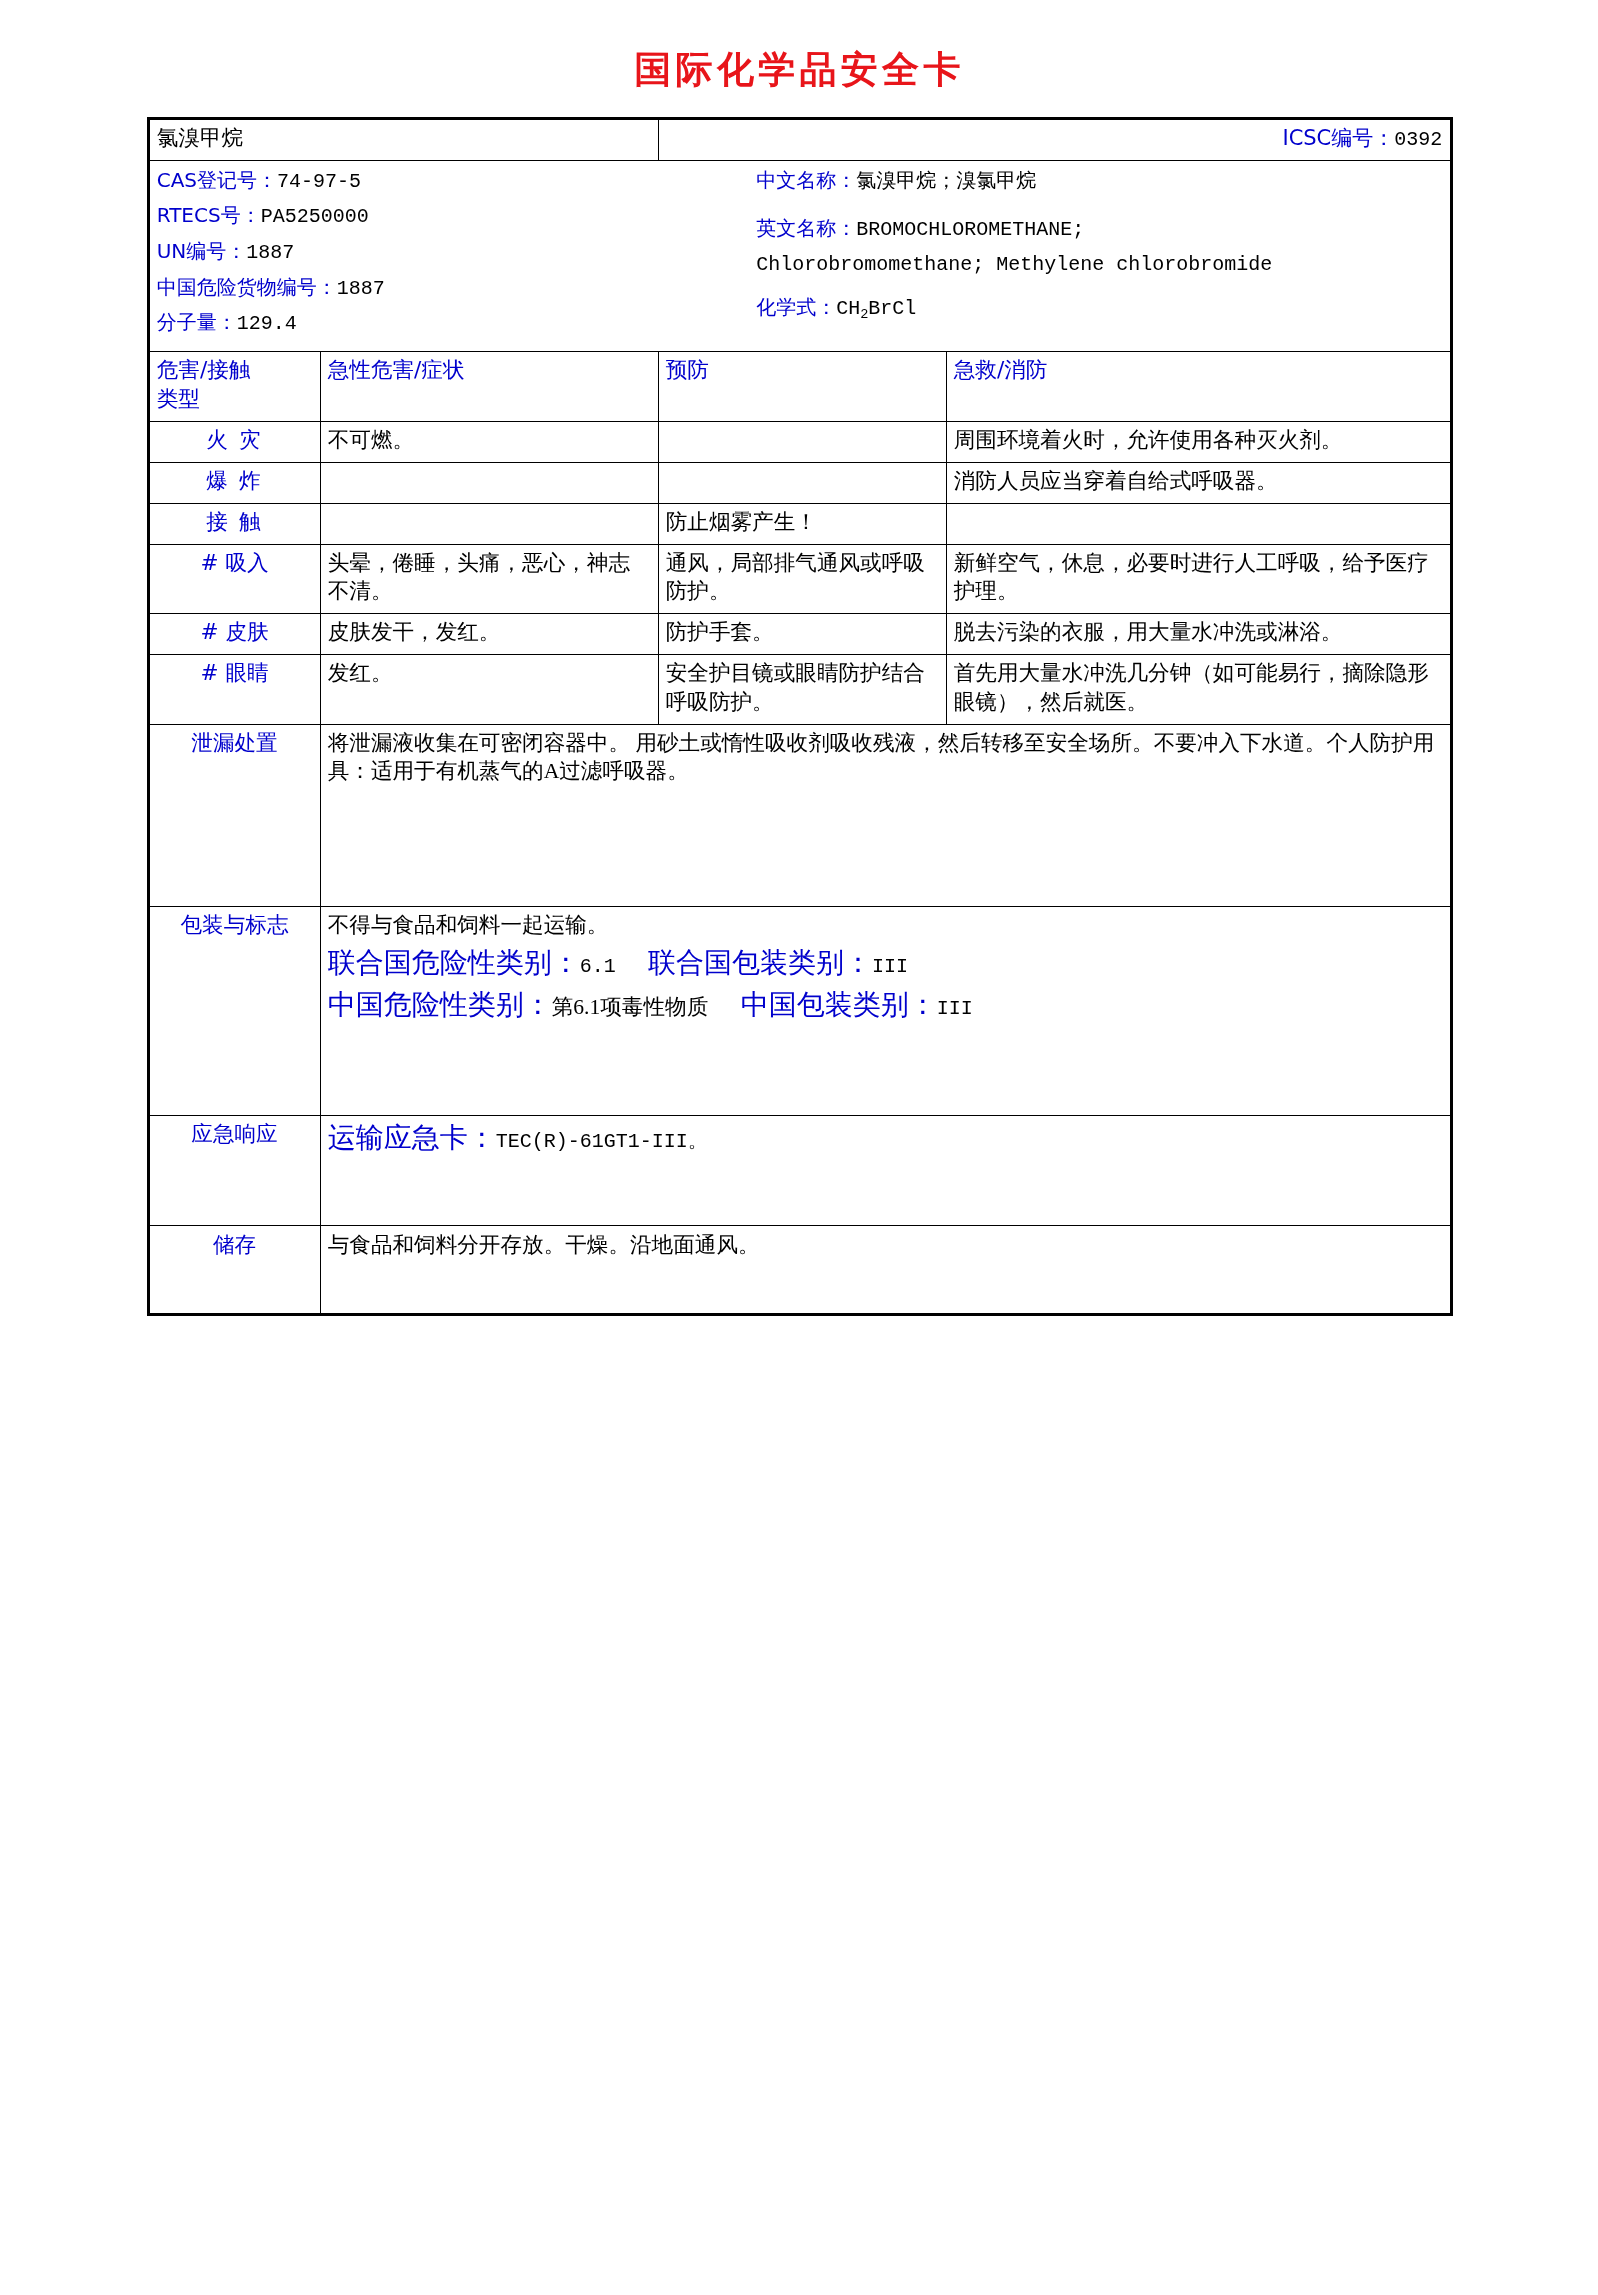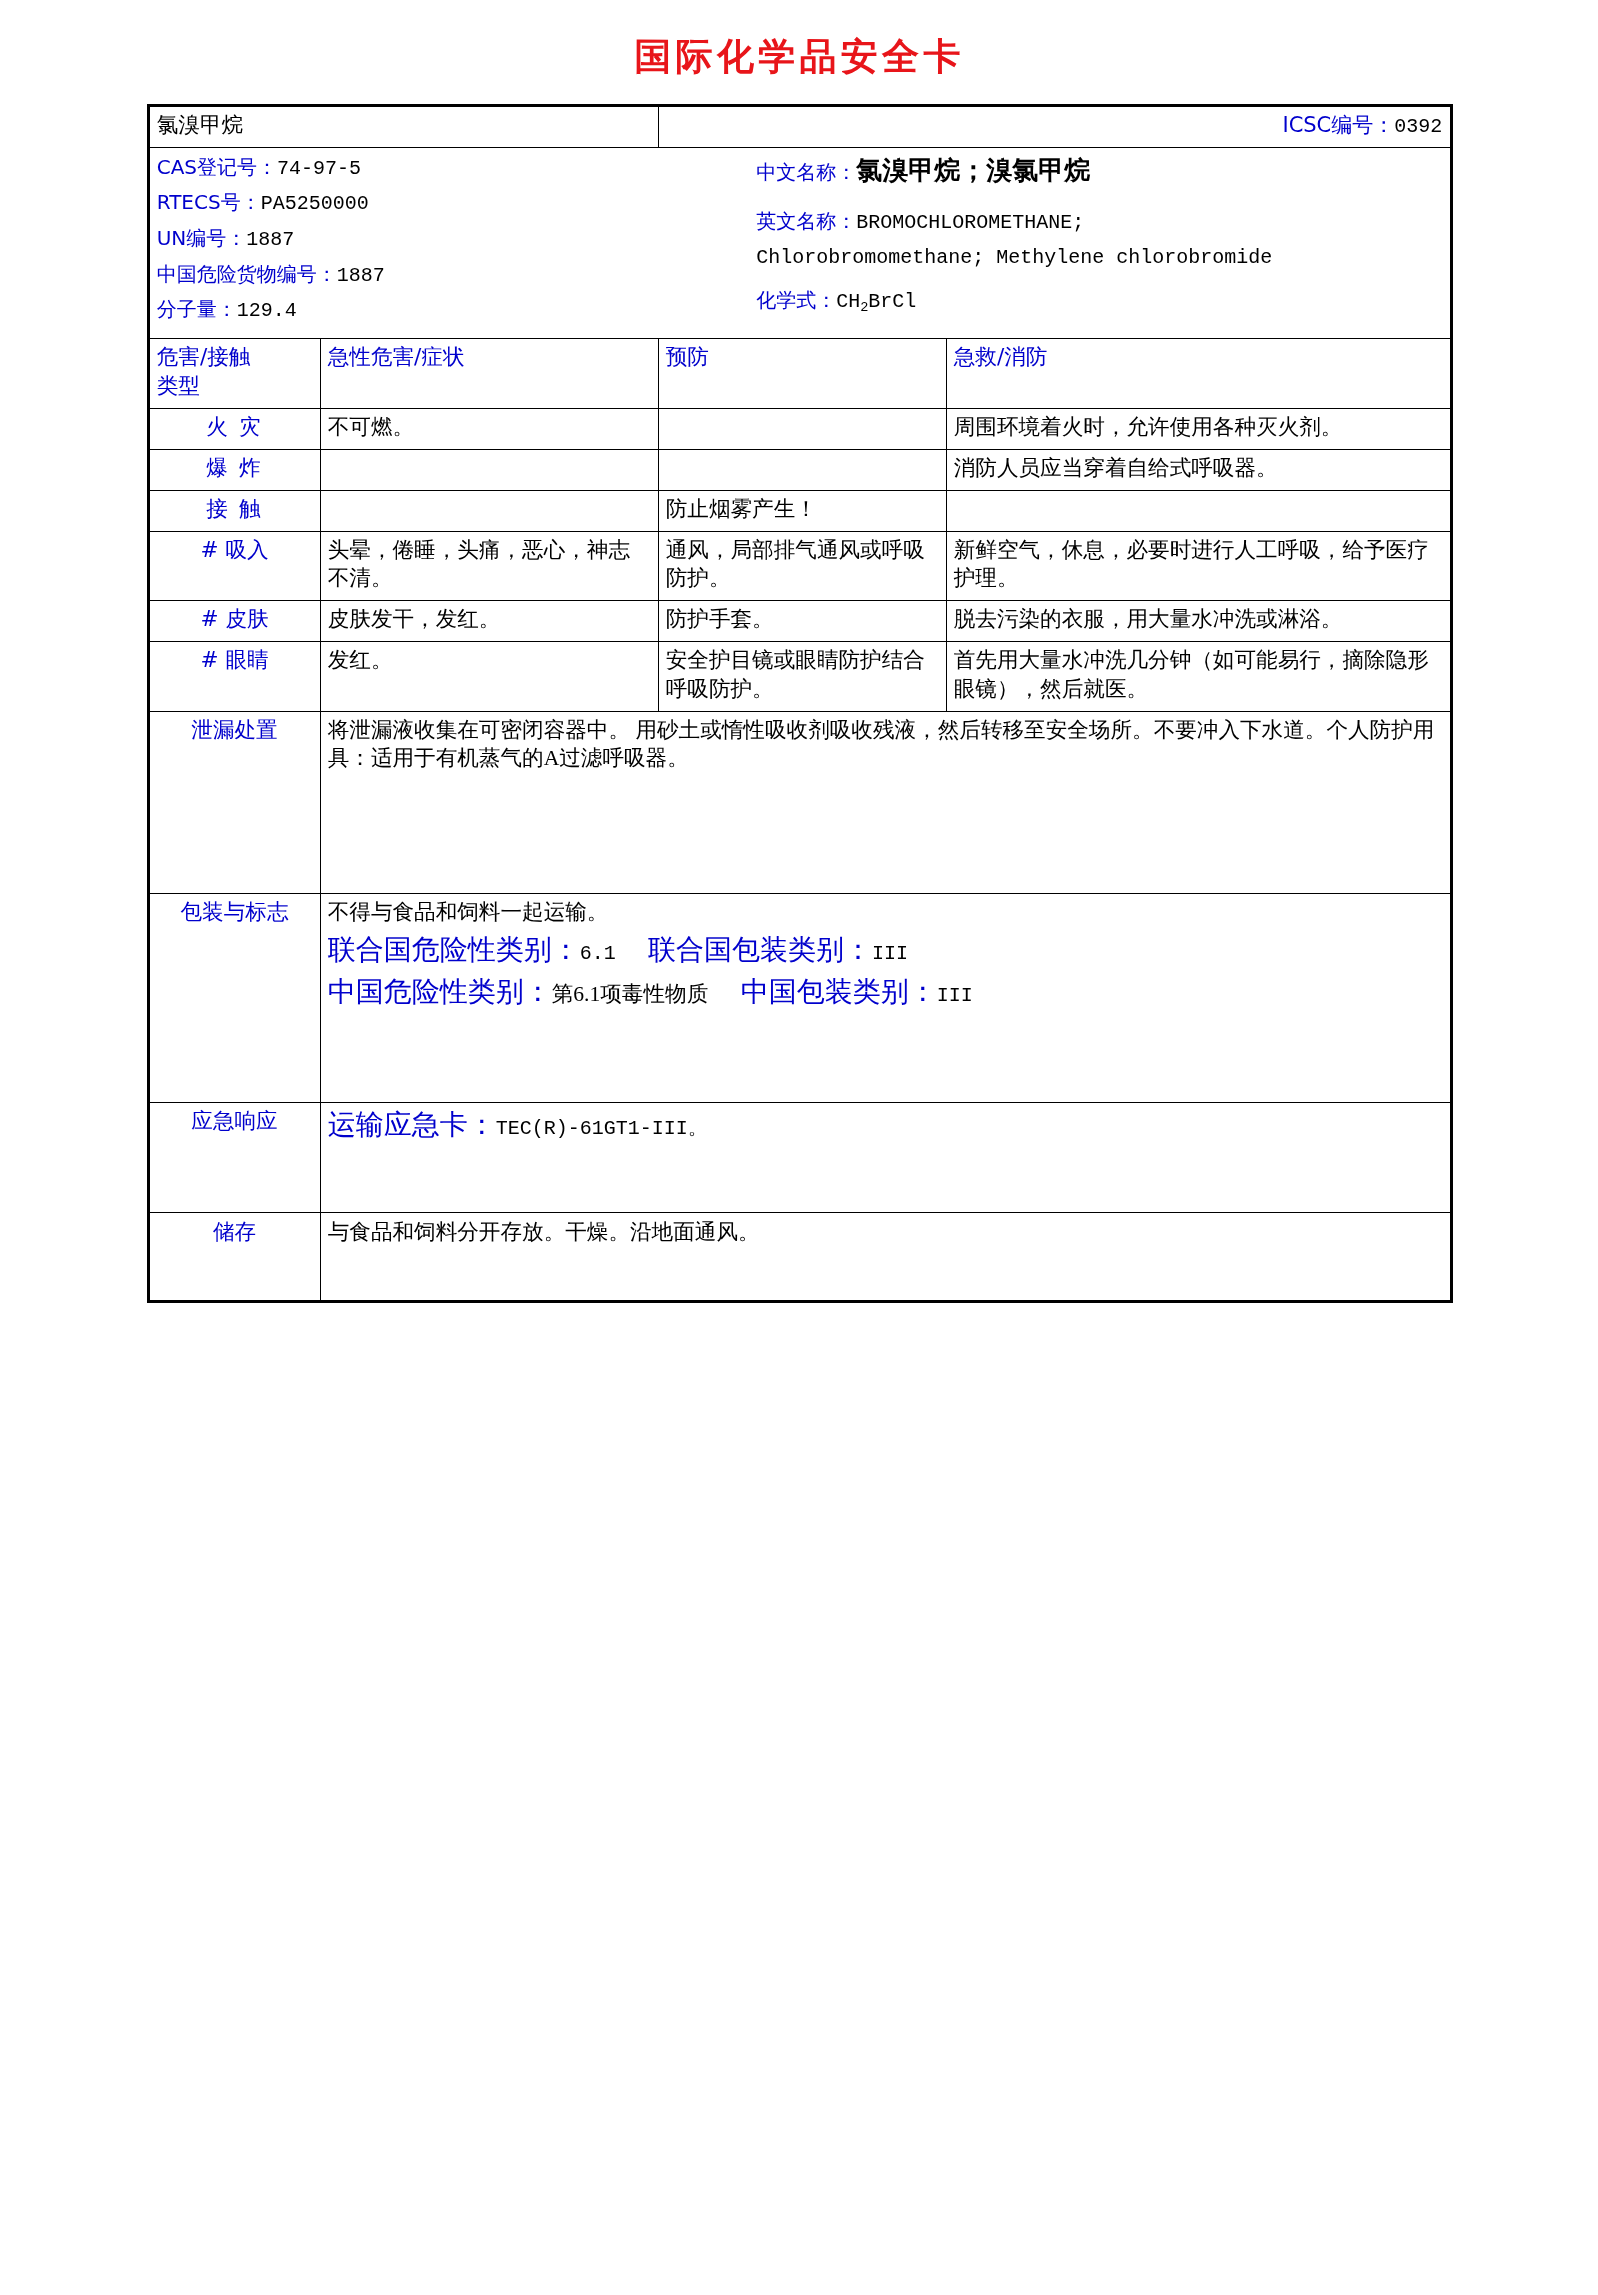--- a/index.html
+++ b/index.html
@@ -17,21 +17,21 @@
     box-sizing: border-box;
     padding: 0;
   }
   .doc-title {
     text-align: center;
     color: #e8151a;
     font-family: "DejaVu Sans", "Liberation Sans", sans-serif;
     font-weight: bold;
     font-size: 37px;
     letter-spacing: 4.3px;
-    padding-top: 32px;
+    padding-top: 45px;
     padding-bottom: 21.6px;
   }
   .card {
     margin: 0 auto;
     width: 1306px;
     border: 2.2px solid #000;
     box-sizing: border-box;
   }
   table.main {
     width: 100%;
@@ -80,21 +80,21 @@
   }
   .blue {
     color: #0000cc;
     font-family: "DejaVu Sans", "Liberation Sans", sans-serif;
     font-size: 20px;
   }
   .mono {
     font-family: "Liberation Mono", "DejaVu Sans Mono", monospace;
     font-size: 20px;
   }
-  .val-serif { font-family: "Liberation Serif", serif; font-size: 26px; font-weight: bold; }
+  .val-serif { font-family: "Liberation Serif", serif; font-size: 20px; }
 
   
   .colhdr {
     text-align: left;
     color: #0000cc;
     font-family: "DejaVu Sans", "Liberation Sans", sans-serif;
     font-size: 22px;
     vertical-align: middle;
     padding: 11.5px 5.8px;
     line-height: 1.3;

